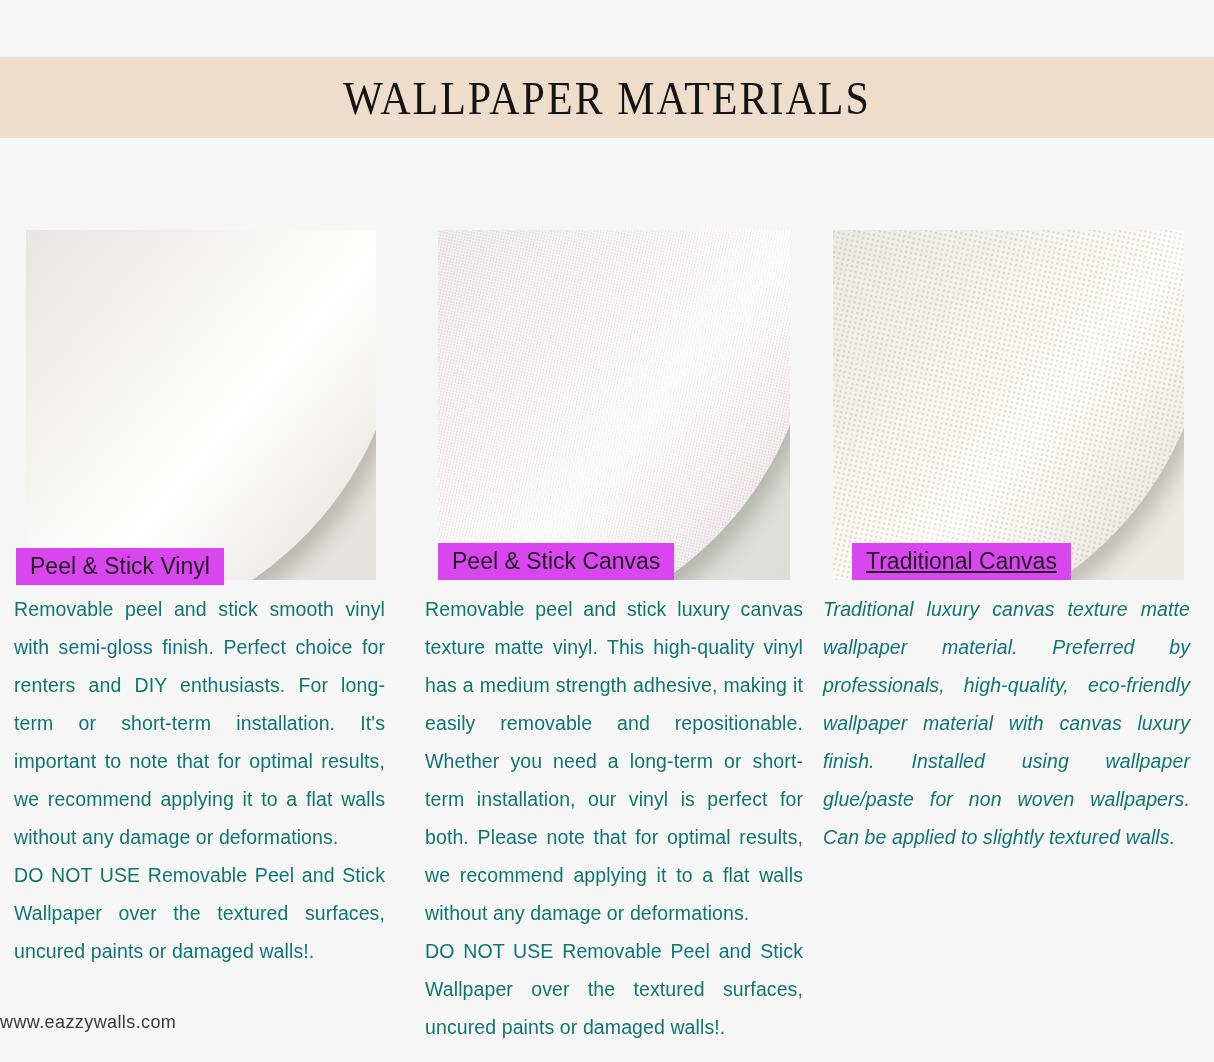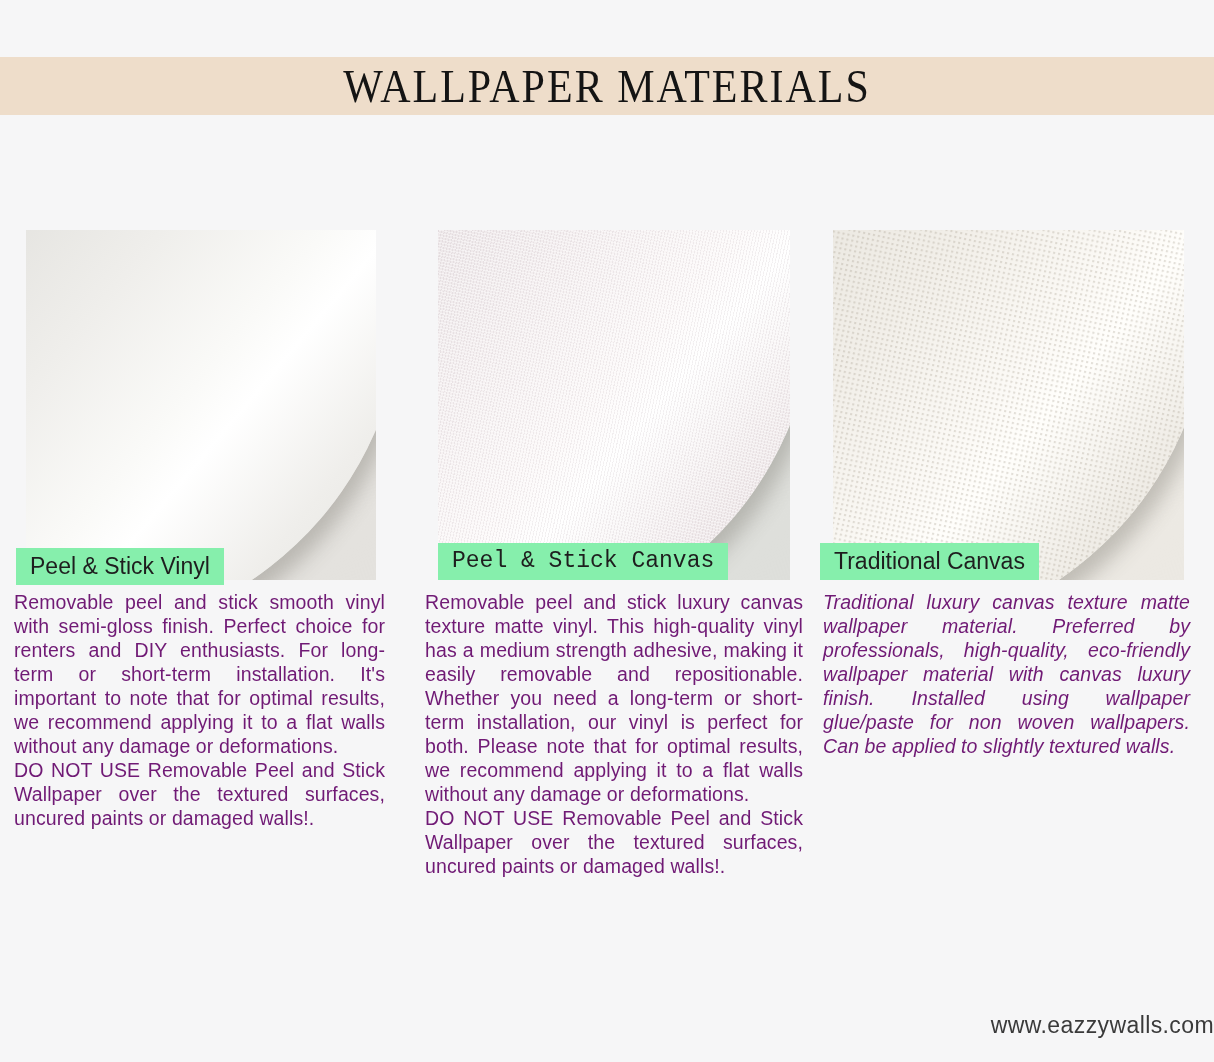--- a/index.html
+++ b/index.html
@@ -8,21 +8,21 @@
   .canvas {
     position:relative;
     width:1214px; height:1062px;
     background:var(--page-bg,#f6f6f7);
     overflow:hidden;
   }
 
   
   .band {
     position:absolute; left:0; top:57px;
-    width:100%; height:58px;
+    width:100%; height:81px;
     background:var(--accent,#eeddca);
     display:flex; align-items:center; justify-content:center;
   }
   .band h1 {
     margin:0;
     font-family:"Liberation Serif", serif;
     font-weight:500;
     font-size:42px;
     letter-spacing:2px;
     color:var(--ink,#141414);
@@ -87,55 +87,55 @@
   .photo3 .ph-sheet {
     background:
       radial-gradient(circle at 1px 1px, rgba(150,140,122,0.26) 1px, rgba(0,0,0,0) 1.7px),
       linear-gradient(118deg,#e9e6df 5%,#f2efe9 32%,#fbf9f5 52%,#fffefb 60%,#f0ede7 78%,#e5e2db 96%);
     background-size:5px 5px, 100% 100%;
   }
 
   
   .chip {
     position:absolute;
-    background:#86efac;
+    background:#d946ef;
     color:#1e1e1e;
     font-size:23px;
     line-height:27px;
     padding:5px 14px;
     white-space:nowrap;
   }
   .chip1 { left:16px;  top:548px; }
-  .chip2 { left:438px; top:543px;font-family:Liberation Mono, monospace; }
-  .chip3 { left:820px; top:543px; }
+  .chip2 { left:438px; top:543px; }
+  .chip3 { left:852px; top:543px;text-decoration:underline; }
 
   
   .desc {
     position:absolute; top:590px;
     font-size:19.5px;
-    line-height:24px;
+    line-height:38px;
     letter-spacing:0.1px;
-    color:#701a75;
+    color:#0f766e;
     text-align:justify;
   }
   .desc1 { left:14px;  width:371px; }
   .desc2 { left:425px; width:378px; }
   .desc3 { left:823px; width:367px;font-style:italic; }
   .desc p { margin:0; }
   .warning {
     text-decoration-thickness:2px;
     text-underline-offset:5px;
   }
   .warning:empty { display:none; }
 
   
   .footer {
     position:absolute; left:0; top:1012px; width:100%;
-    text-align:right;
-    font-size:23px;
+    text-align:left;
+    font-size:18px;
     letter-spacing:0.4px;
     color:#3a3a3a;
   }
 </style>
 </head>
 <body>
 
 <div class="canvas">
 
   <div class="band">

